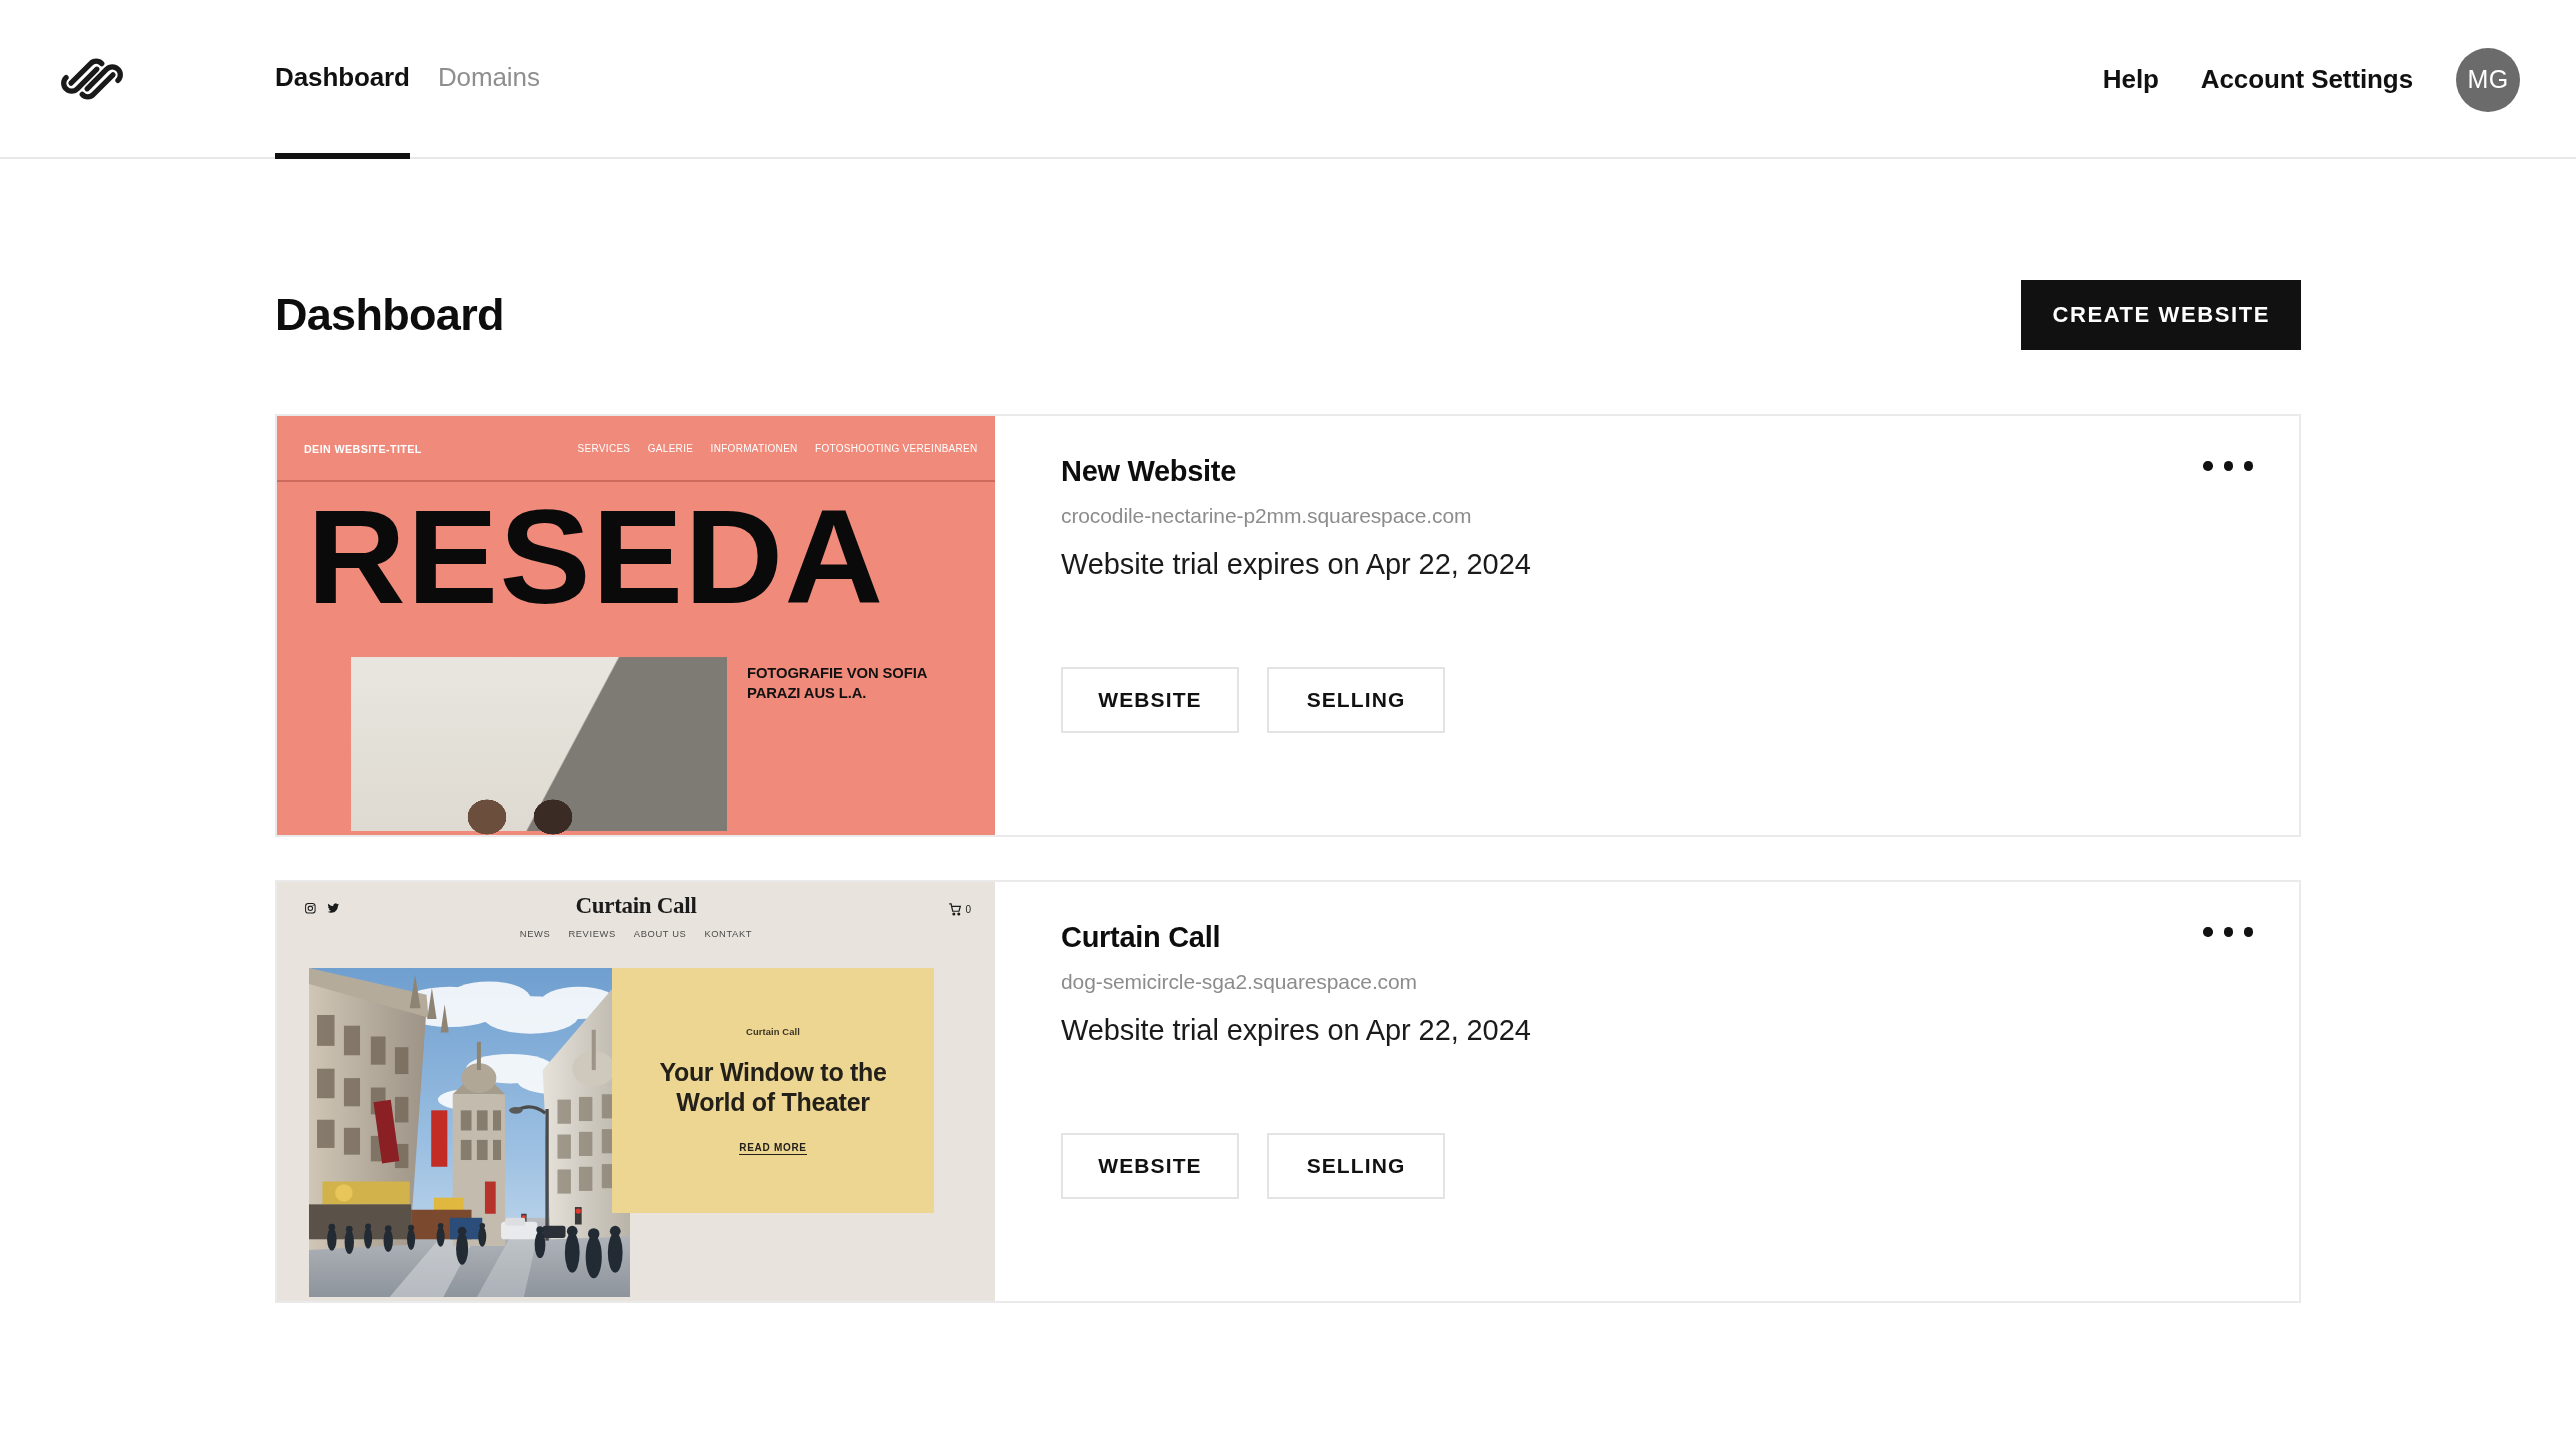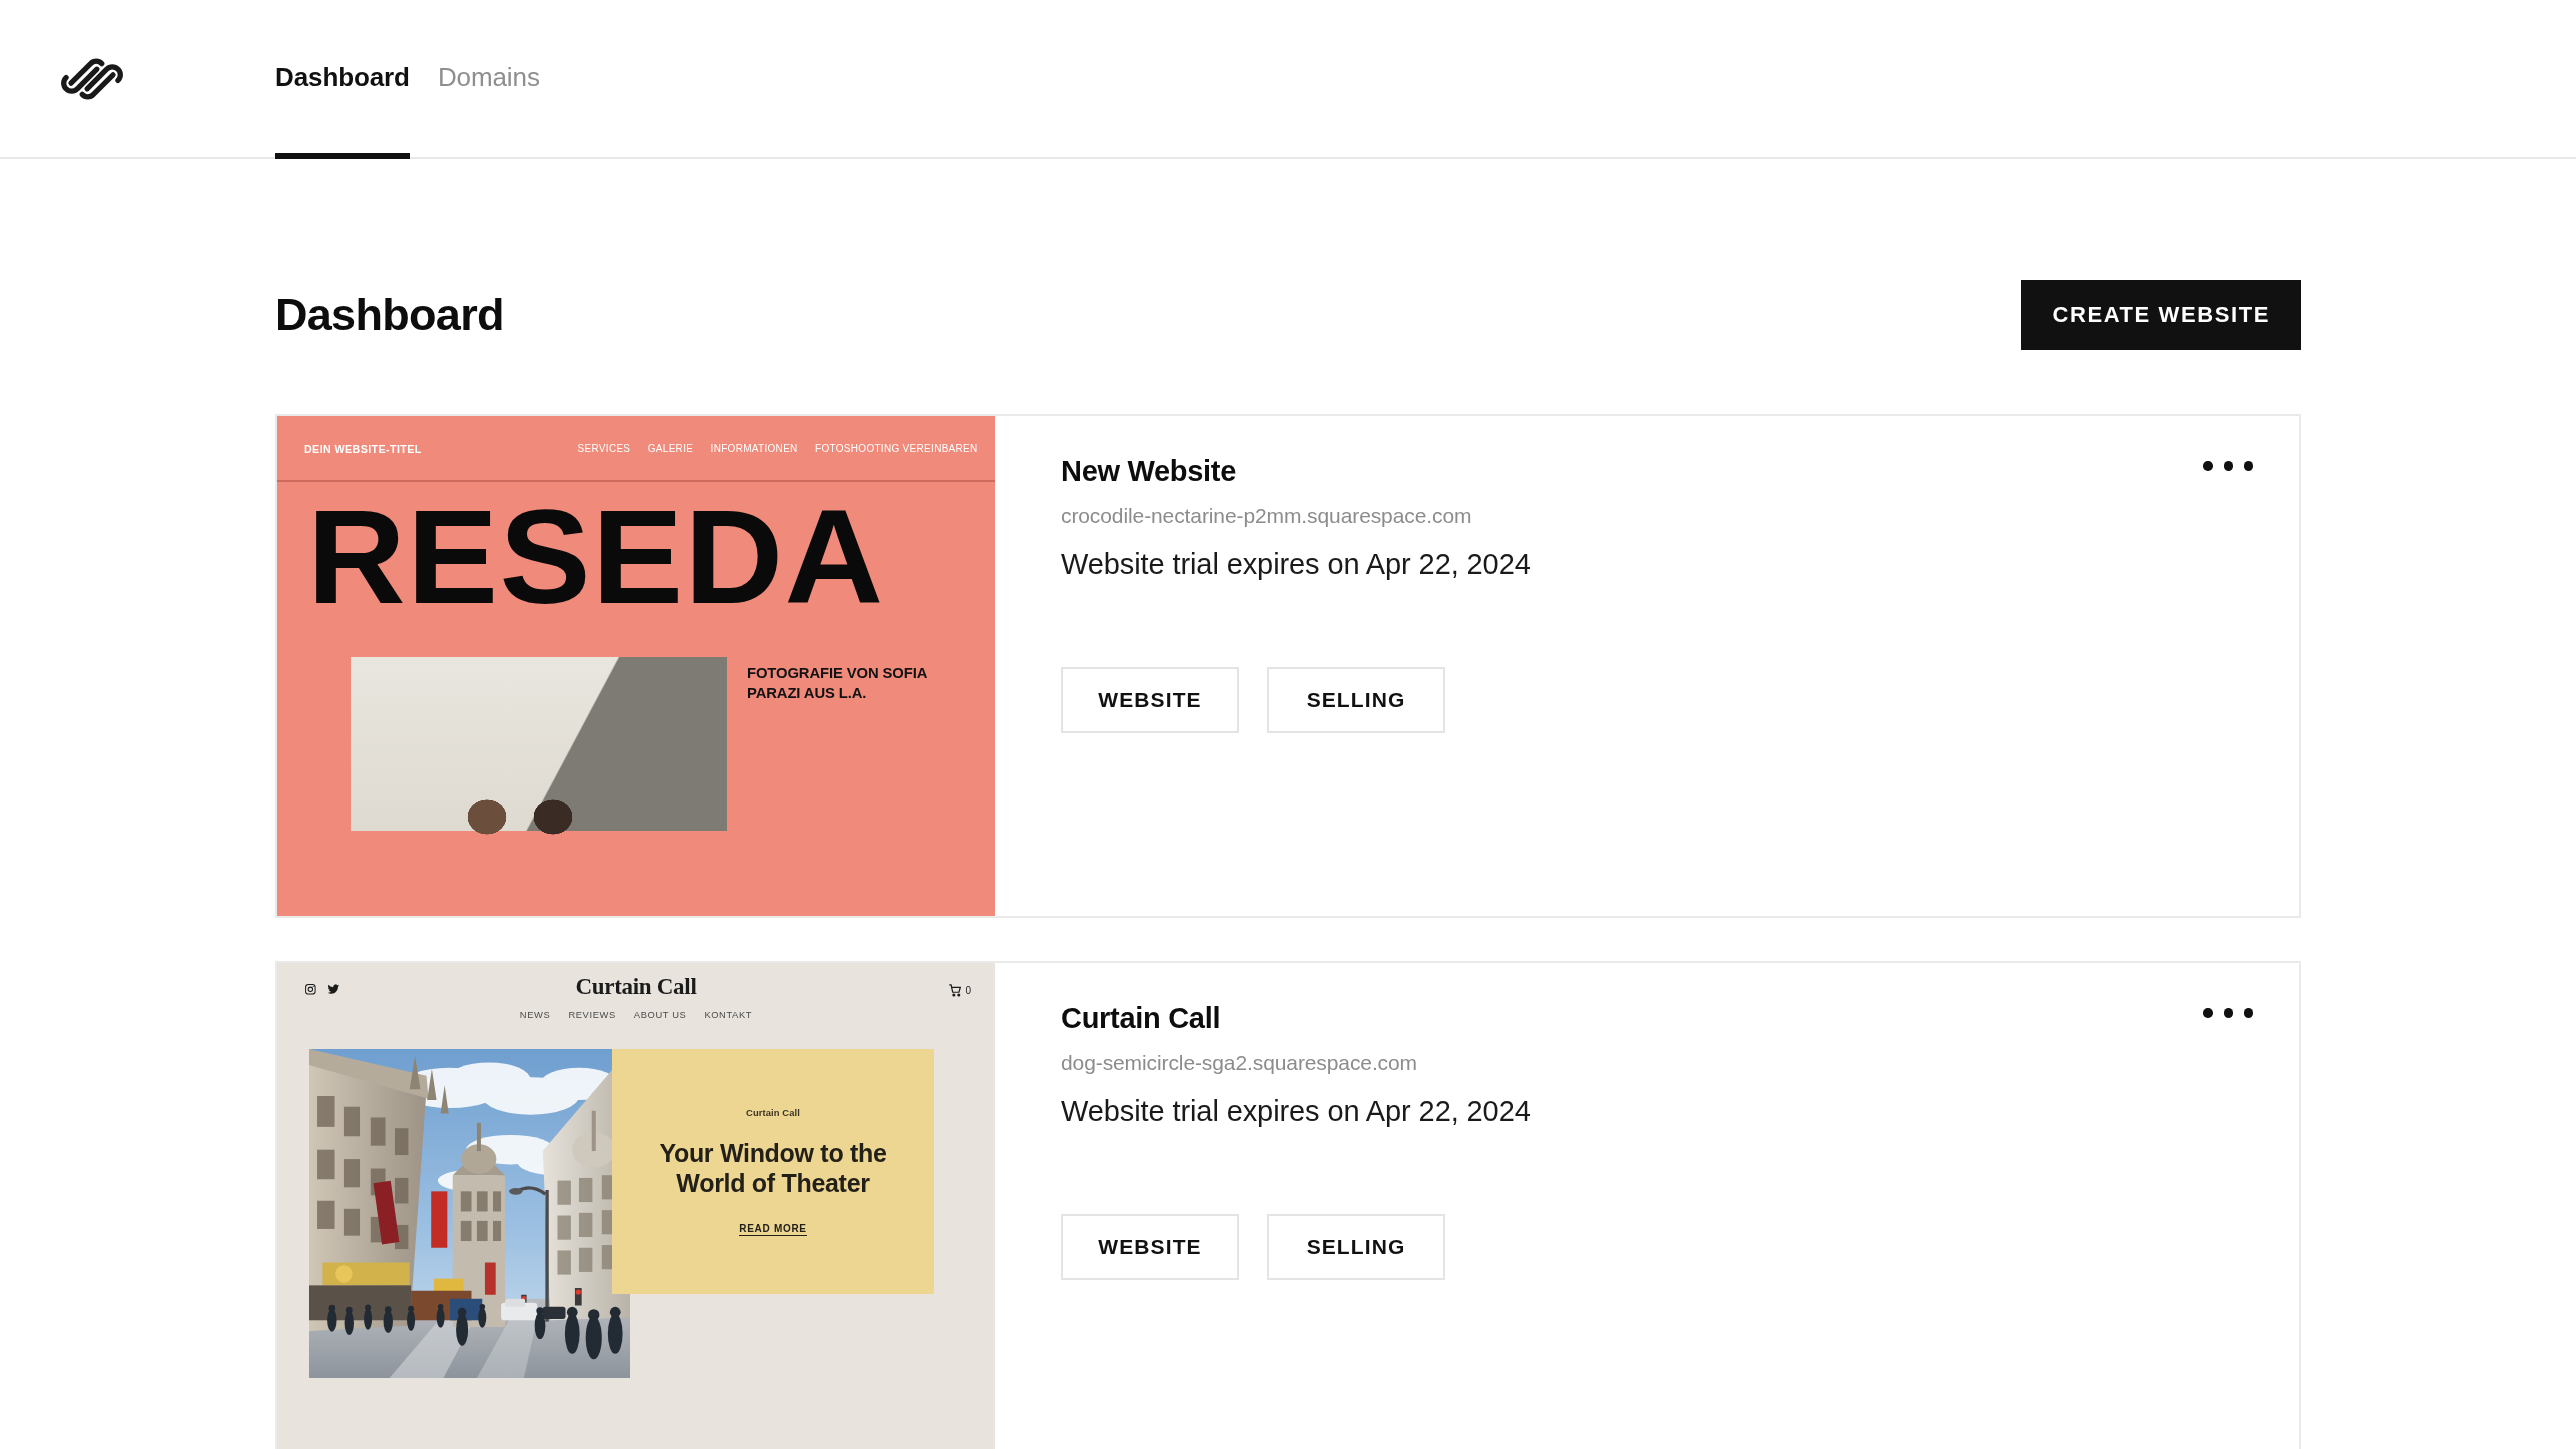--- a/index.html
+++ b/index.html
@@ -114,21 +114,21 @@
     height: 70px;
     cursor: pointer;
   }
 
   
   .cards { margin-top: 64px; }
   .site-card {
     display: flex;
     border: 2px solid #eaeaea;
     background: #ffffff;
-    height: 504px;
+    height: 423px;
     margin-bottom: 43px;
     overflow: hidden;
   }
   .thumb {
     width: 718px;
     min-width: 718px;
     height: 100%;
     position: relative;
     overflow: hidden;
     cursor: pointer;
@@ -371,20 +371,27 @@
 
   <nav class="nav-left">
     <div class="nav-tab active">
       <span>Dashboard</span>
     </div>
     <div class="nav-tab inactive">
       <span>Domains</span>
     </div>
   </nav>
 
+  <div class="nav-right">
+    <span class="nav-link help">Help</span>
+    <span class="nav-link">Account Settings</span>
+    <div class="avatar">
+      <span>MG</span>
+    </div>
+  </div>
 </header>
 
 <main class="page">
 
   <div class="page-head">
     <h1 class="page-title">Dashboard</h1>
     <button class="create-btn">CREATE WEBSITE</button>
   </div>
 
   <section class="cards">

